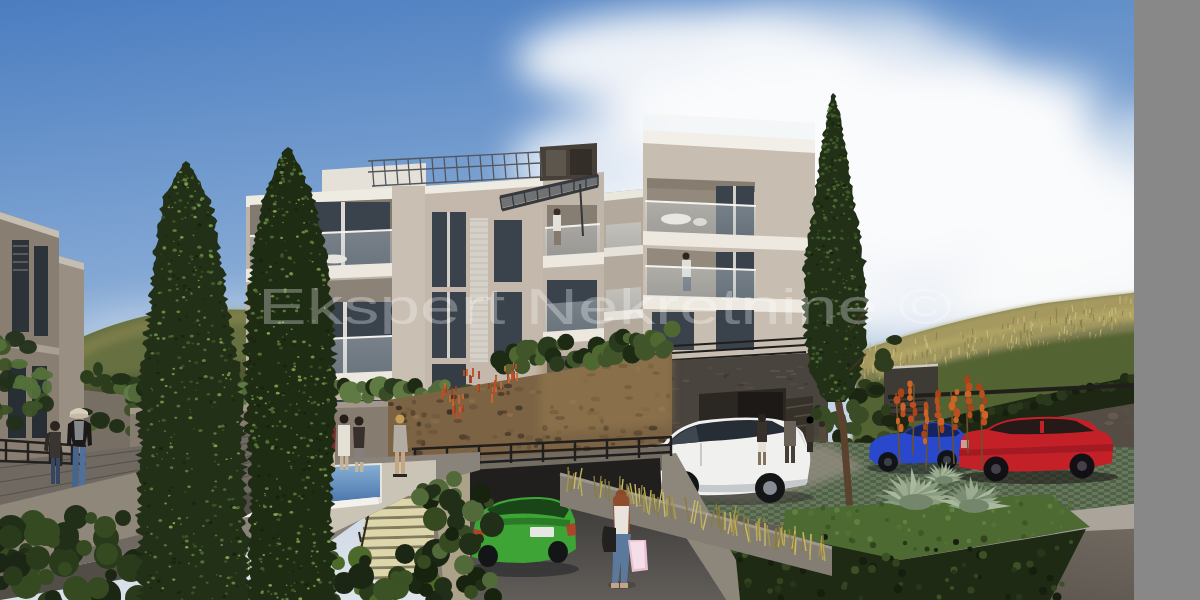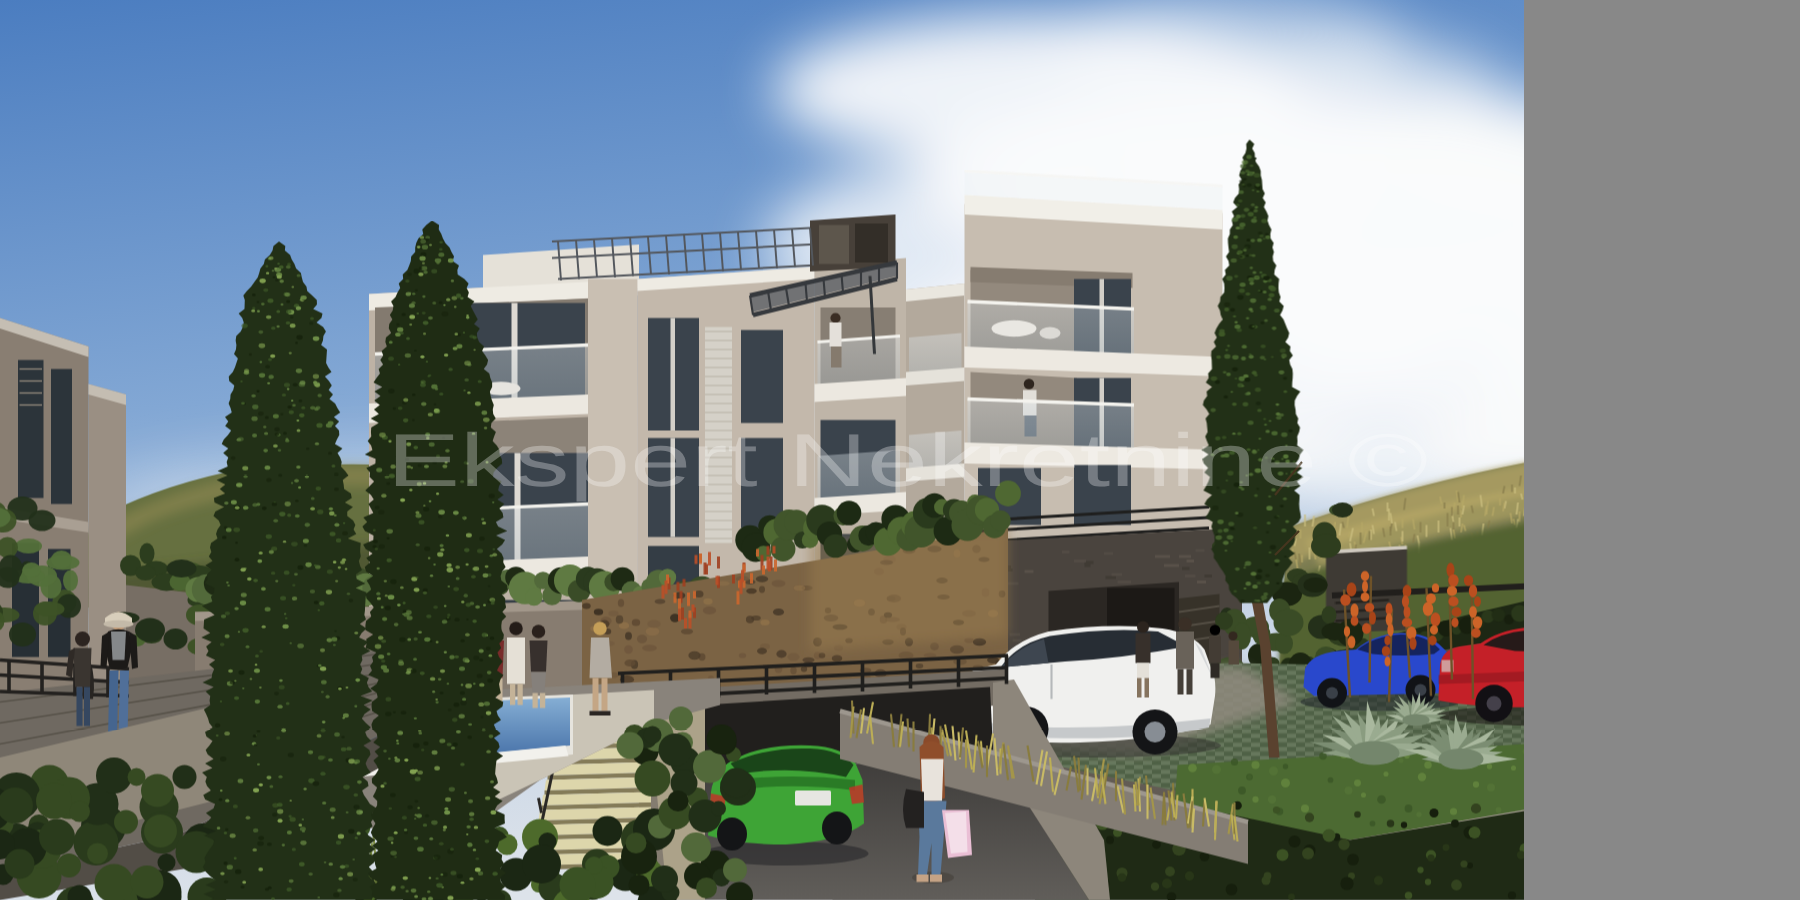--- a/index.html
+++ b/index.html
@@ -1,14 +1,14 @@
 <!DOCTYPE html>
 <html><head><meta charset="utf-8"><style>
 html,body{margin:0;padding:0;background:#888;}
-#scene{width:1016px;height:600px;overflow:hidden;position:relative;font-family:"Liberation Sans",sans-serif;}
+#scene{width:1134px;height:600px;overflow:hidden;position:relative;font-family:"Liberation Sans",sans-serif;}
 </style></head><body>
 <div id="scene">
 <svg width="1200" height="600" viewBox="0 0 1200 600">
 <defs>
 <linearGradient id="sky" x1="0" y1="0" x2="0.22" y2="1">
 <stop offset="0" stop-color="#4b7dc0"></stop>
           <stop offset="0.45" stop-color="#82a7d4"></stop>
           <stop offset="0.8" stop-color="#c8d5e6"></stop>
           <stop offset="1" stop-color="#dde3ea"></stop>
 </linearGradient>

